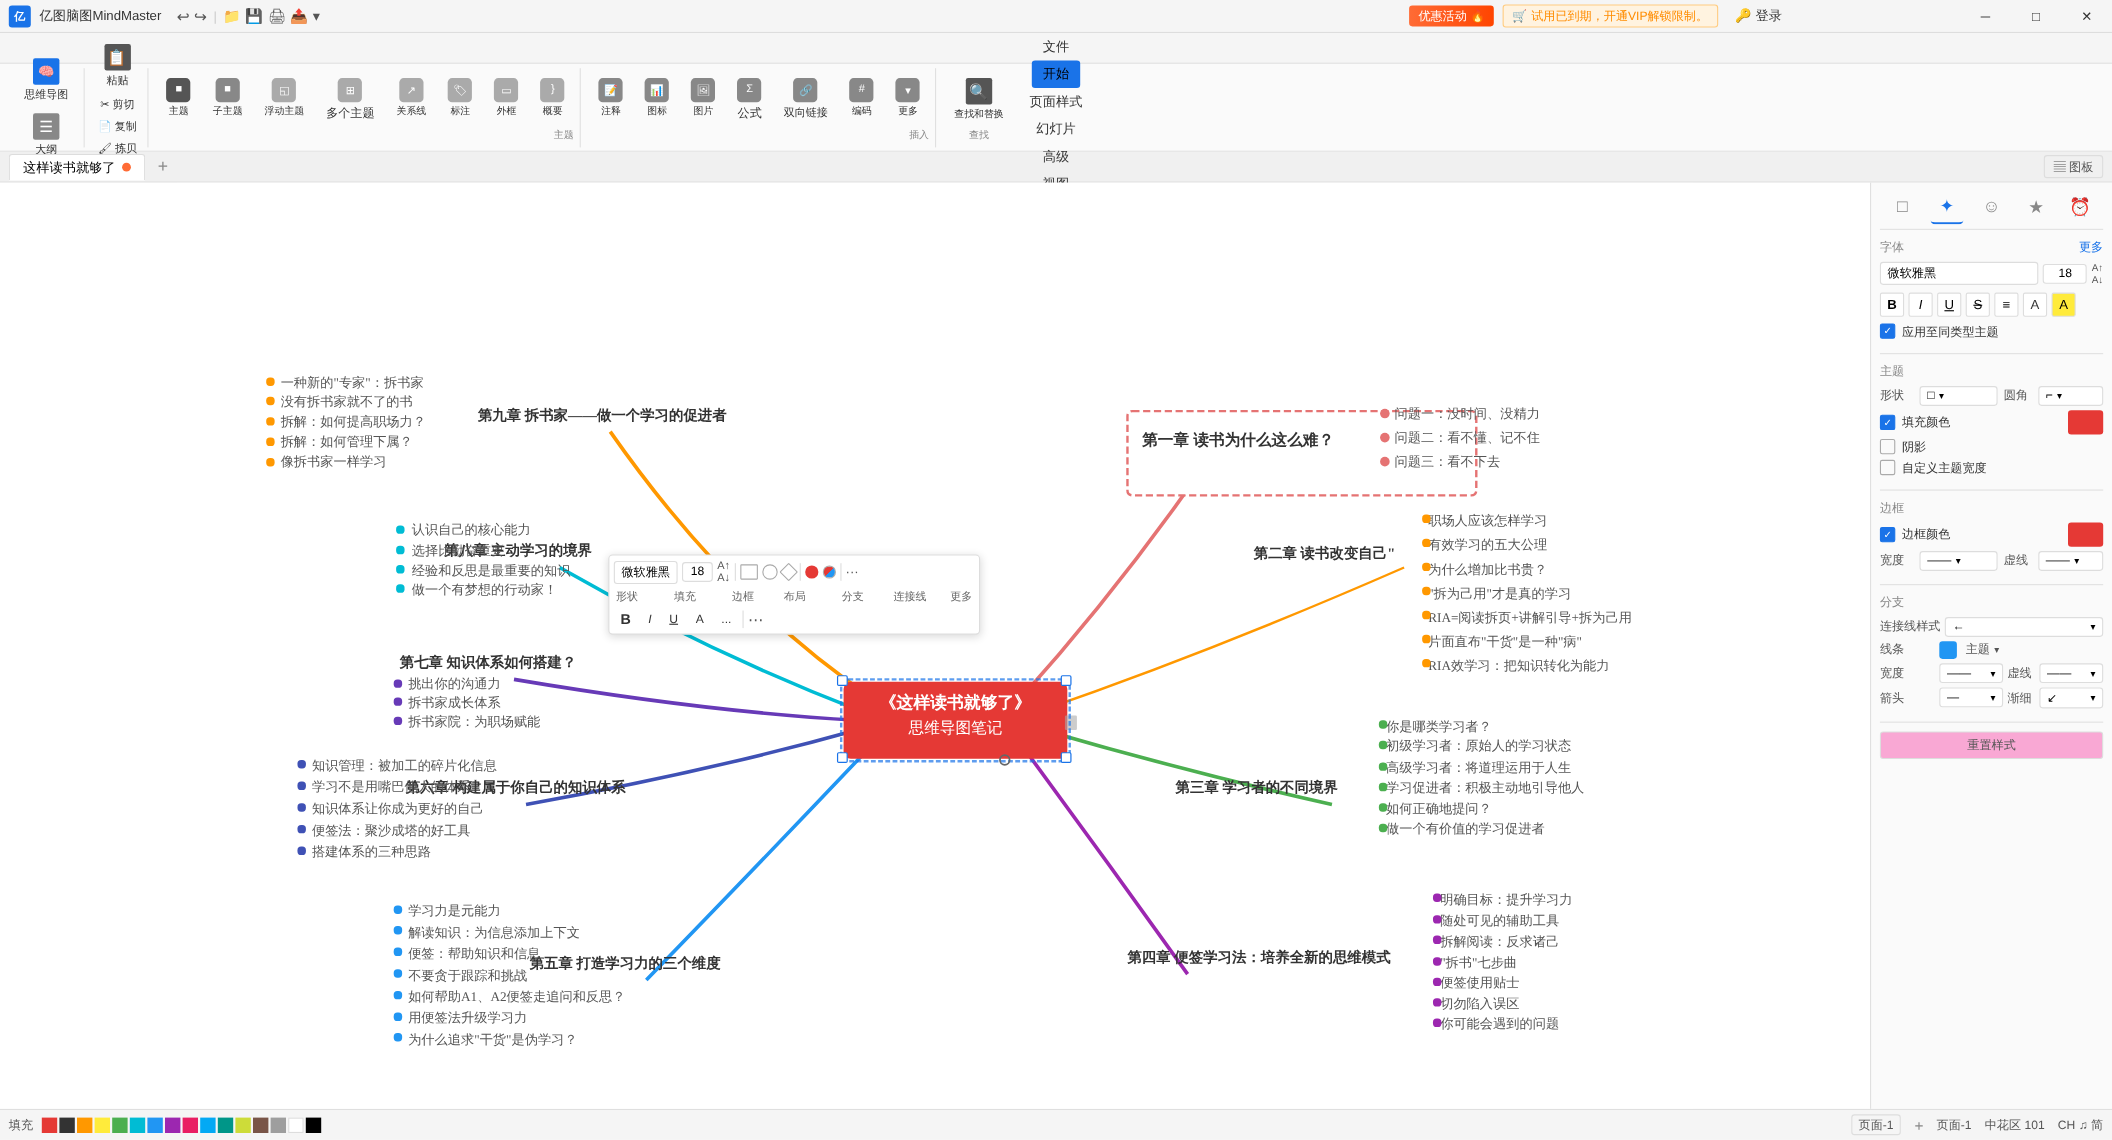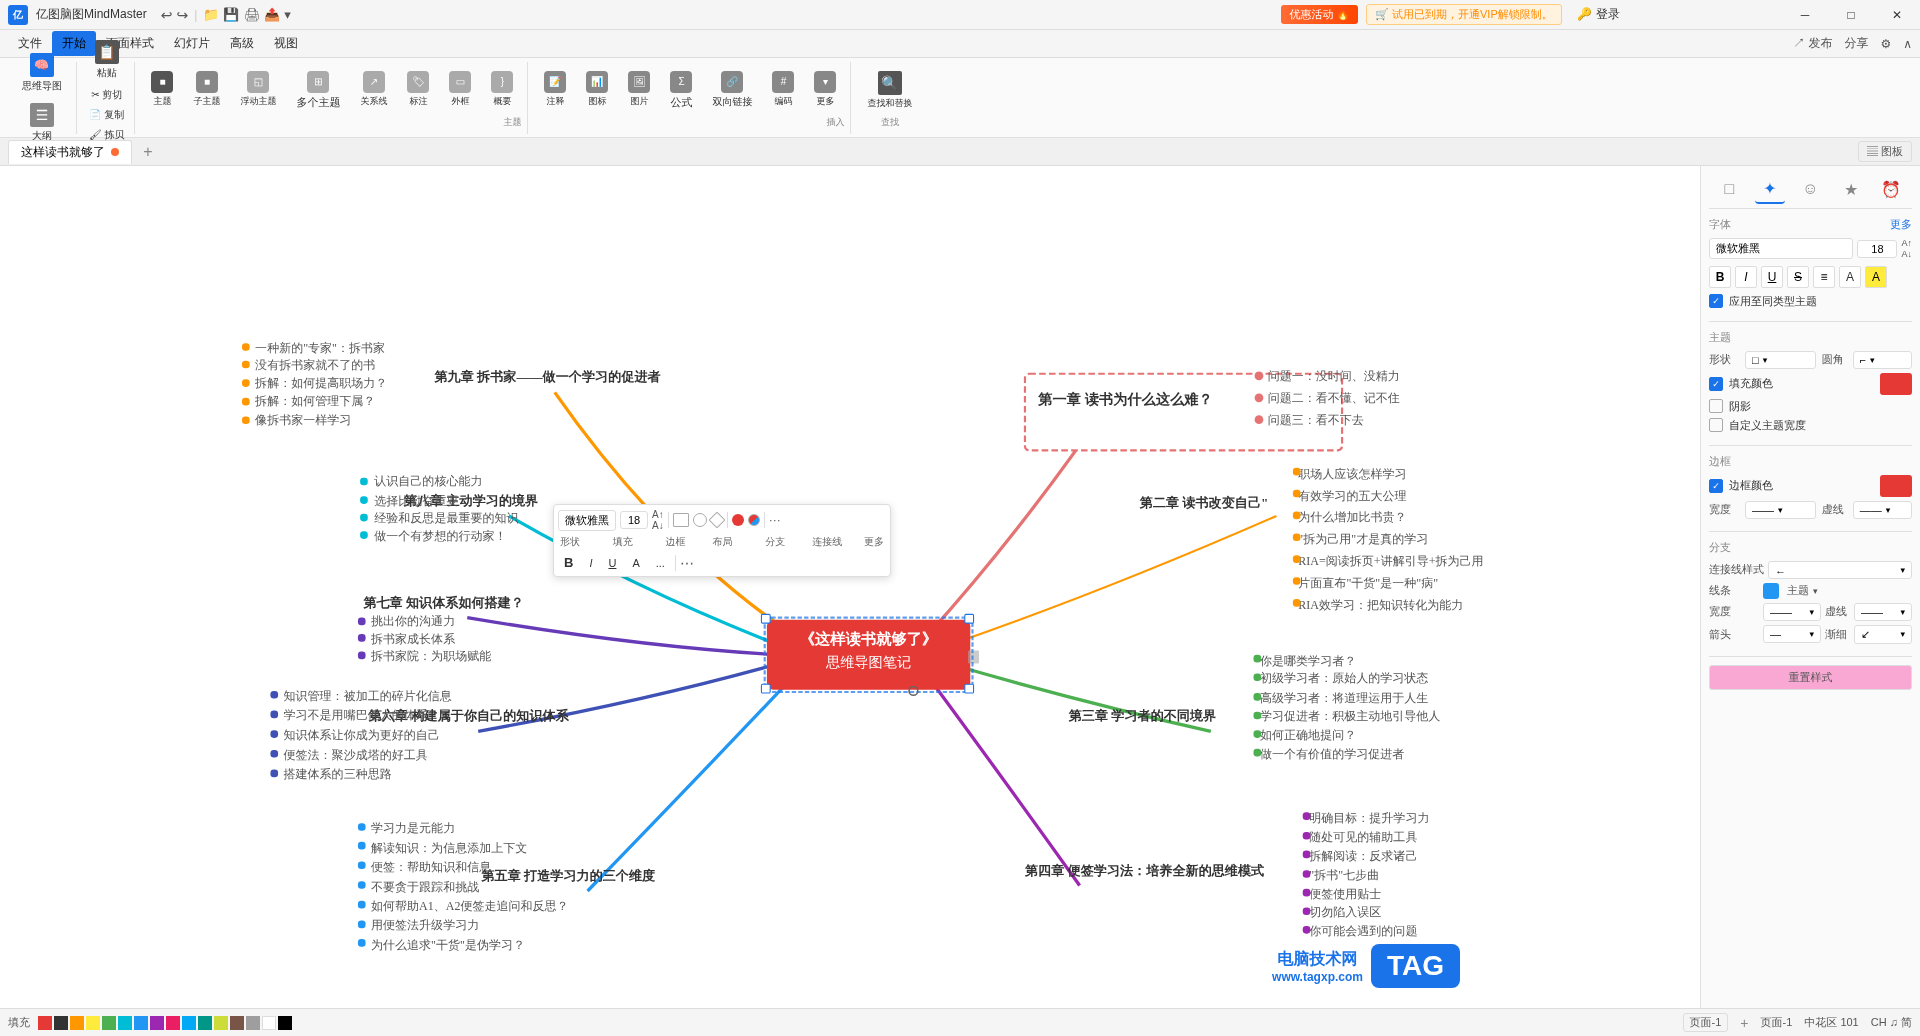--- a/index.html
+++ b/index.html
@@ -23,20 +23,21 @@
     #titlebar .win-controls span { width: 46px; height: 30px; display: flex; align-items: center; justify-content: center; font-size: 12px; color: #333; cursor: pointer; }
 
     
     #menubar {
       height: 28px;
       background: #f5f5f5;
       display: flex;
       align-items: center;
       padding: 0 8px;
       border-bottom: 1px solid #ddd;
+      flex-direction: column;
     }
     #menubar .menu-item { font-size: 12px; color: #333; padding: 4px 10px; cursor: pointer; border-radius: 3px; }
     #menubar .menu-item:hover, #menubar .menu-item.active { background: #e8e8e8; }
     #menubar .menu-item.active { background: #1a73e8; color: #000000; }
 
     
     #toolbar {
       height: 80px;
       background: #fafafa;
       border-bottom: 1px solid #e0e0e0;
@@ -636,27 +637,20 @@
         <span class="float-btn" style="font-weight:bold;font-size:13px;">B</span>
         <span class="float-btn" style="font-style:italic;">I</span>
         <span class="float-btn" style="text-decoration:underline;">U</span>
         <span class="float-btn">A</span>
         <span class="float-btn">...</span>
         <div class="float-separator"></div>
         <span style="font-size:14px;cursor:pointer;color:#555;">⋯</span>
       </div>
     </div>
 
-    <div class="watermark">
-      <div style="text-align:center;">
-        <div style="color:#1a73e8;font-size:16px;font-weight:bold;">电脑技术网</div>
-        <div style="color:#1a73e8;font-size:12px;font-weight:bold;">www.tagxp.com</div>
-      </div>
-      <div style="background:#1a73e8;color:white;font-size:28px;font-weight:bold;padding:6px 16px;border-radius:8px;">TAG</div>
-    </div>
   </div>
 
   <div id="right-panel">
 
     <div class="panel-icon-tabs">
       <div class="panel-icon-tab">□</div>
       <div class="panel-icon-tab active" style="border-bottom:2px solid #1a73e8;color:#1a73e8;">✦</div>
       <div class="panel-icon-tab">☺</div>
       <div class="panel-icon-tab">★</div>
       <div class="panel-icon-tab">⏰</div>

